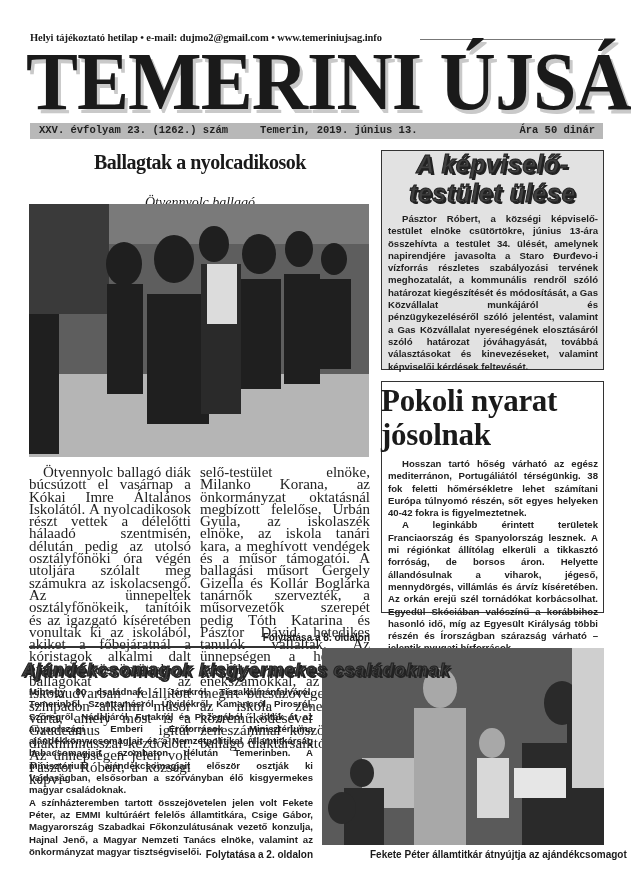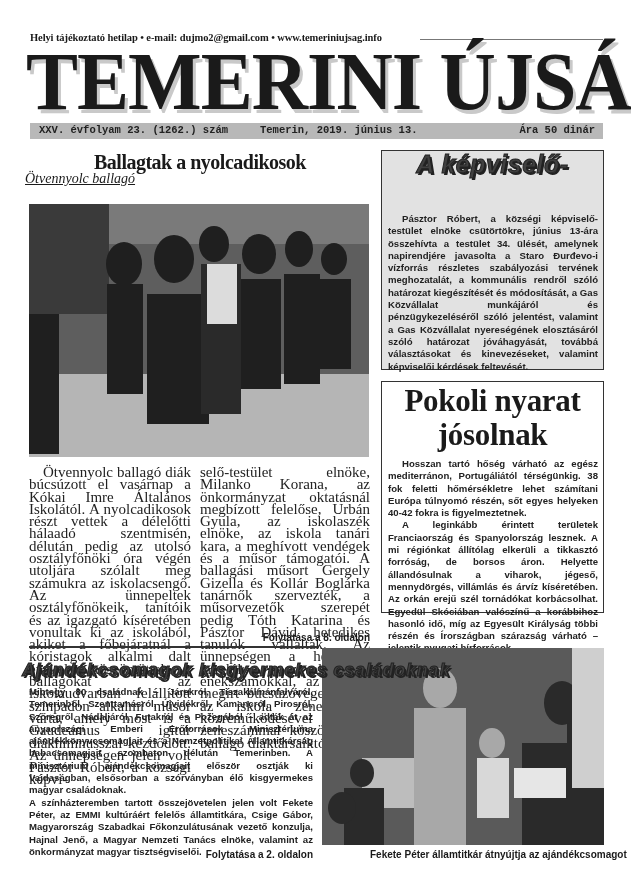--- a/index.html
+++ b/index.html
@@ -10,41 +10,41 @@
 
   
   .tagline { left: 30px; top: 32px; font-size: 10.5px; font-weight: bold; white-space: nowrap; letter-spacing: -0.1px; }
   .tagline-rule { left: 420px; top: 39px; width: 183px; height: 1px; background: #777; }
   .masthead { left: 26px; top: 38px; width: 584px; font-family: "Liberation Serif", serif; font-weight: bold; font-size: 78px; line-height: 84px; letter-spacing: -1px; white-space: nowrap; transform: scaleY(1.05); transform-origin: top left; color: #1a1a1a; text-shadow: 3px 3px 0 #c9c9c9; }
   .issue-band { left: 30px; top: 123px; width: 573px; height: 16px; background: #b8b8b8; font-size: 10.5px; font-weight: bold; color: #222; font-family: Liberation Mono, monospace; }
   .issue-band span { position: absolute; top: 1px; white-space: nowrap; }
 
   
   .lead-title { left: 25px; top: 146px; width: 350px; text-align: center; font-weight: bold; font-size: 20px; line-height: 32px; letter-spacing: -0.5px; white-space: nowrap; }
-  .lead-sub { left: 25px; top: 171px; width: 350px; text-align: left; font-style: italic; font-size: 14px; text-decoration: underline; }
+  .lead-sub { left: 25px; top: 195px; width: 350px; text-align: center; font-style: italic; font-size: 14px; }
   .photo { background: #5b5b5b; overflow: hidden; }
   .photo1 { left: 29px; top: 204px; width: 340px; height: 253px; background: linear-gradient(180deg, #4d4d4d 0%, #6e6e6e 35%, #3e3e3e 55%, #2b2b2b 70%, #9a9a9a 85%, #c9c9c9 100%); }
   .body-col { font-size: 15px; line-height: 12.3px; text-align: justify; hyphens: auto; color: #222; }
   .lead-col1 { left: 29px; top: 466px; width: 162px; }
   .lead-col2 { left: 200px; top: 466px; width: 170px; }
   .indent { text-indent: 14px; }
   .cont { font-family: "Liberation Sans", sans-serif; font-weight: bold; font-size: 10px; text-align: right; }
   .lead-cont { left: 200px; top: 632px; width: 170px; }
 
   
   .box { border: 1.5px solid #333; }
   .box1 { left: 381px; top: 150px; width: 223px; height: 220px; background: #e2e2e2; }
   .outline-title { font-family: "Liberation Sans", sans-serif; font-weight: bold; font-style: italic; color: #404040; text-align: center; -webkit-text-stroke: 1px #222; text-shadow: 2px 2px 0 #222; }
   .box1-title { left: 381px; top: 150px; width: 223px; font-size: 25px; line-height: 29px; letter-spacing: 0.5px; }
   .sans-body { font-family: "Liberation Sans", sans-serif; font-size: 9.6px; line-height: 12.3px; text-align: justify; color: #222; }
   .box1-body { left: 388px; top: 213px; width: 210px; font-weight: bold; }
 
   
   .box2 { left: 381px; top: 381px; width: 223px; height: 232px; background: #fff; }
-  .box2-title { left: 381px; top: 384px; width: 223px; text-align: center; font-weight: bold; font-size: 31px; line-height: 34px; letter-spacing: -0.3px; }
+  .box2-title { left: 381px; top: 384px; width: 223px; font-weight: bold; font-size: 31px; line-height: 34px; letter-spacing: -0.3px; }
   .box2-body { left: 388px; top: 458px; width: 210px; font-weight: bold; }
 
   .divider { left: 29px; top: 646px; width: 290px; height: 1.5px; background: #333; }
 
   
   .photo2 { left: 322px; top: 648px; width: 282px; height: 197px; background: linear-gradient(180deg, #6b6b6b 0%, #5c5c5c 40%, #4a4a4a 70%, #2e2e2e 100%); }
   .photo2-wall { left: 572px; top: 648px; width: 32px; height: 140px; background: #cfcfcf; }
   .bottom-title { left: 22px; top: 656px; width: 588px; font-size: 18px; line-height: 28px; letter-spacing: 0.8px; text-align: left; white-space: nowrap; }
   .bottom-body { left: 29px; top: 686px; width: 284px; font-weight: bold; }
   .bottom-cont { left: 29px; top: 849px; width: 284px; }
@@ -88,20 +88,21 @@
     <rect x="178" y="60" width="30" height="60" fill="#dcdcdc"></rect>
   </svg>
 </div>
 <div class="abs body-col lead-col1 indent">Ötvennyolc ballagó diák búcsúzott el vasárnap a Kókai Imre Általános Iskolától. A nyolcadikosok részt vettek a délelőtti hálaadó szentmisén, délután pedig az utolsó osztályfőnöki óra végén utoljára szólalt meg számukra az iskolacsengő. Az ünnepeltek osztályfőnökeik, tanítóik és az igazgató kíséretében vonultak ki az iskolából, akiket a főbejáratnál a kóristagok alkalmi dalt énekelve köszöntöttek. A ballagókat az iskolaudvarban felállított színpadon alkalmi műsor várta, amely most is a Gaudeamus igitur diákhimnusszal kezdődött. Az ünnepségen jelen volt Pásztor Róbert, a községi képvi-</div>
 <div class="abs body-col lead-col2">selő-testület elnöke, Milanko Korana, az önkormányzat oktatásnál megbízott felelőse, Urbán Gyula, az iskolaszék elnöke, az iskola tanári kara, a meghívott vendégek és a műsor támogatói. A ballagási műsort Gergely Gizella és Kollár Boglárka tanárnők szervezték, a műsorvezetők szerepét pedig Tóth Katarina és Pásztor Dávid hetedikes tanulók vállalták. Az ünnepségen a hetedikes tanulók szavalatokkal, énekszámokkal, az általuk megírt búcsúzóvegekkel és az iskola zenekarának közreműködésével előadott zeneszámmal köszöntek el ballagó diáktársaiktól.</div>
 <div class="abs cont lead-cont">Folytatása a 8. oldalon</div>
 
 <div class="abs box box1"></div>
 <div class="abs outline-title box1-title">
   <div>A képviselő-</div>
+  <div>testület ülése</div>
 </div>
 <div class="abs sans-body box1-body indent">Pásztor Róbert, a községi képviselő-testület elnöke csütörtökre, június 13-ára összehívta a testület 34. ülését, amelynek napirendjére javasolta a Staro Đurđevo-i vízforrás részletes szabályozási tervének meghozatalát, a kommunális rendről szóló határozat kiegészítését és módosítását, a Gas Közvállalat munkájáról és pénzügykezeléséről szóló jelentést, valamint a Gas Közvállalat nyereségének elosztásáról szóló határozat jóváhagyását, továbbá választásokat és kinevezéseket, valamint képviselői kérdések feltevését.</div>
 
 <div class="abs box box2"></div>
 <div class="abs box2-title">Pokoli nyarat jósolnak</div>
 <div class="abs sans-body box2-body">
   <p class="indent">Hosszan tartó hőség várható az egész mediterránon, Portugáliától térségünkig. 38 fok feletti hőmérsékletre lehet számítani Európa túlnyomó részén, sőt egyes helyeken 40-42 fokra is figyelmeztetnek.</p>
   <p class="indent">A leginkább érintett területek Franciaország és Spanyolország lesznek. A mi régiónkat állítólag elkerüli a tikkasztó forróság, de borsos áron. Helyette állandósulnak a viharok, jégeső, mennydörgés, villámlás és árvíz kíséretében. Az orkán erejű szél tornádókat korbácsolhat. Egyedül Skóciában valószínű a korábbihoz hasonló idő, míg az Egyesült Királyság többi részén és Írországban szárazság várható – jelentik nyugati hírforrások.</p>
 </div>
 

